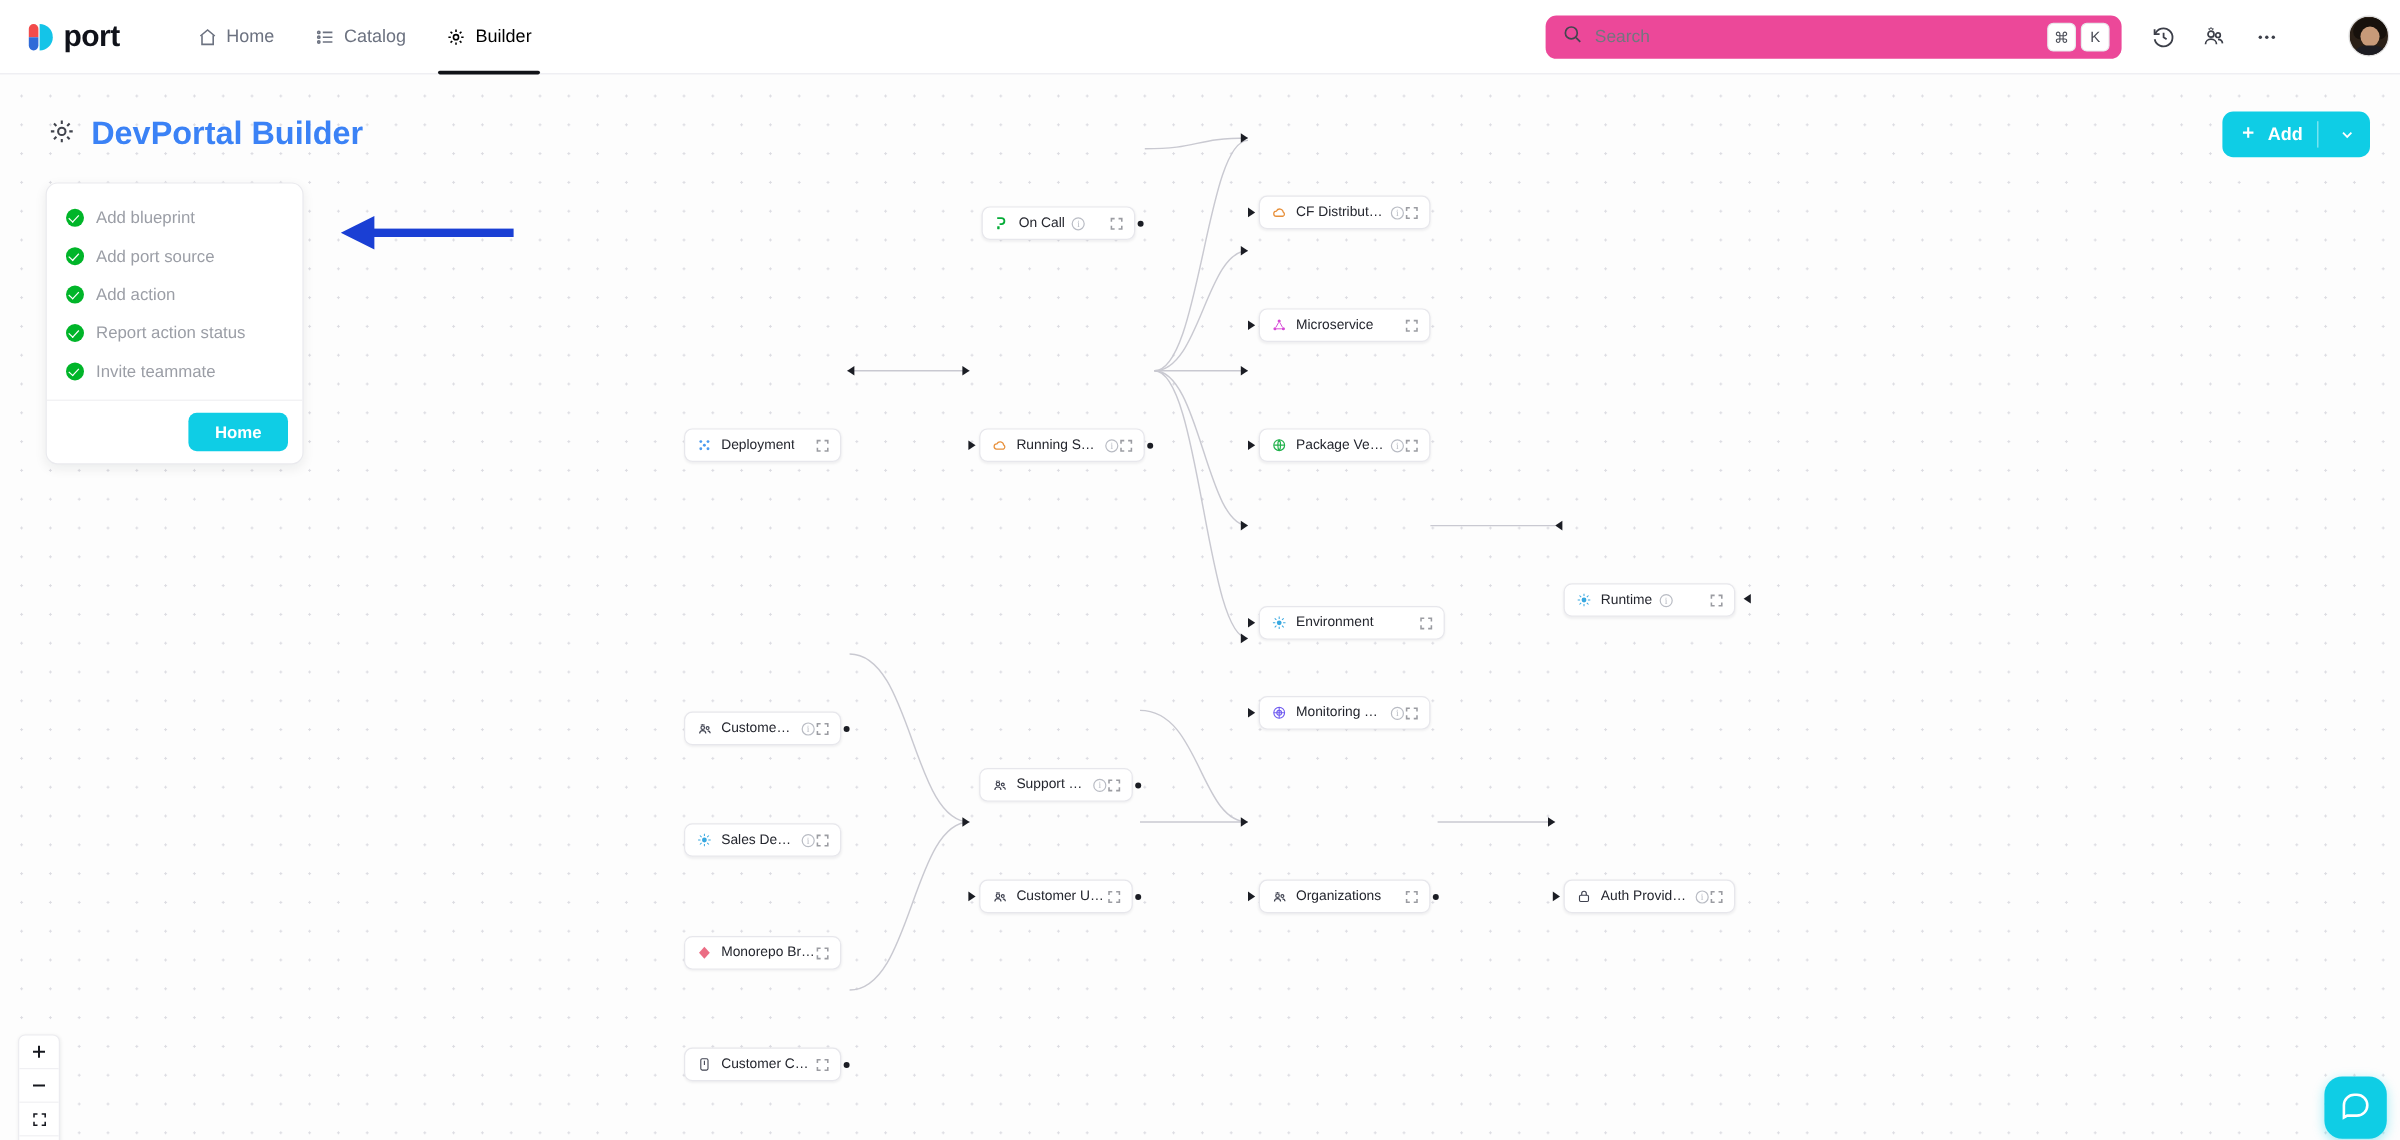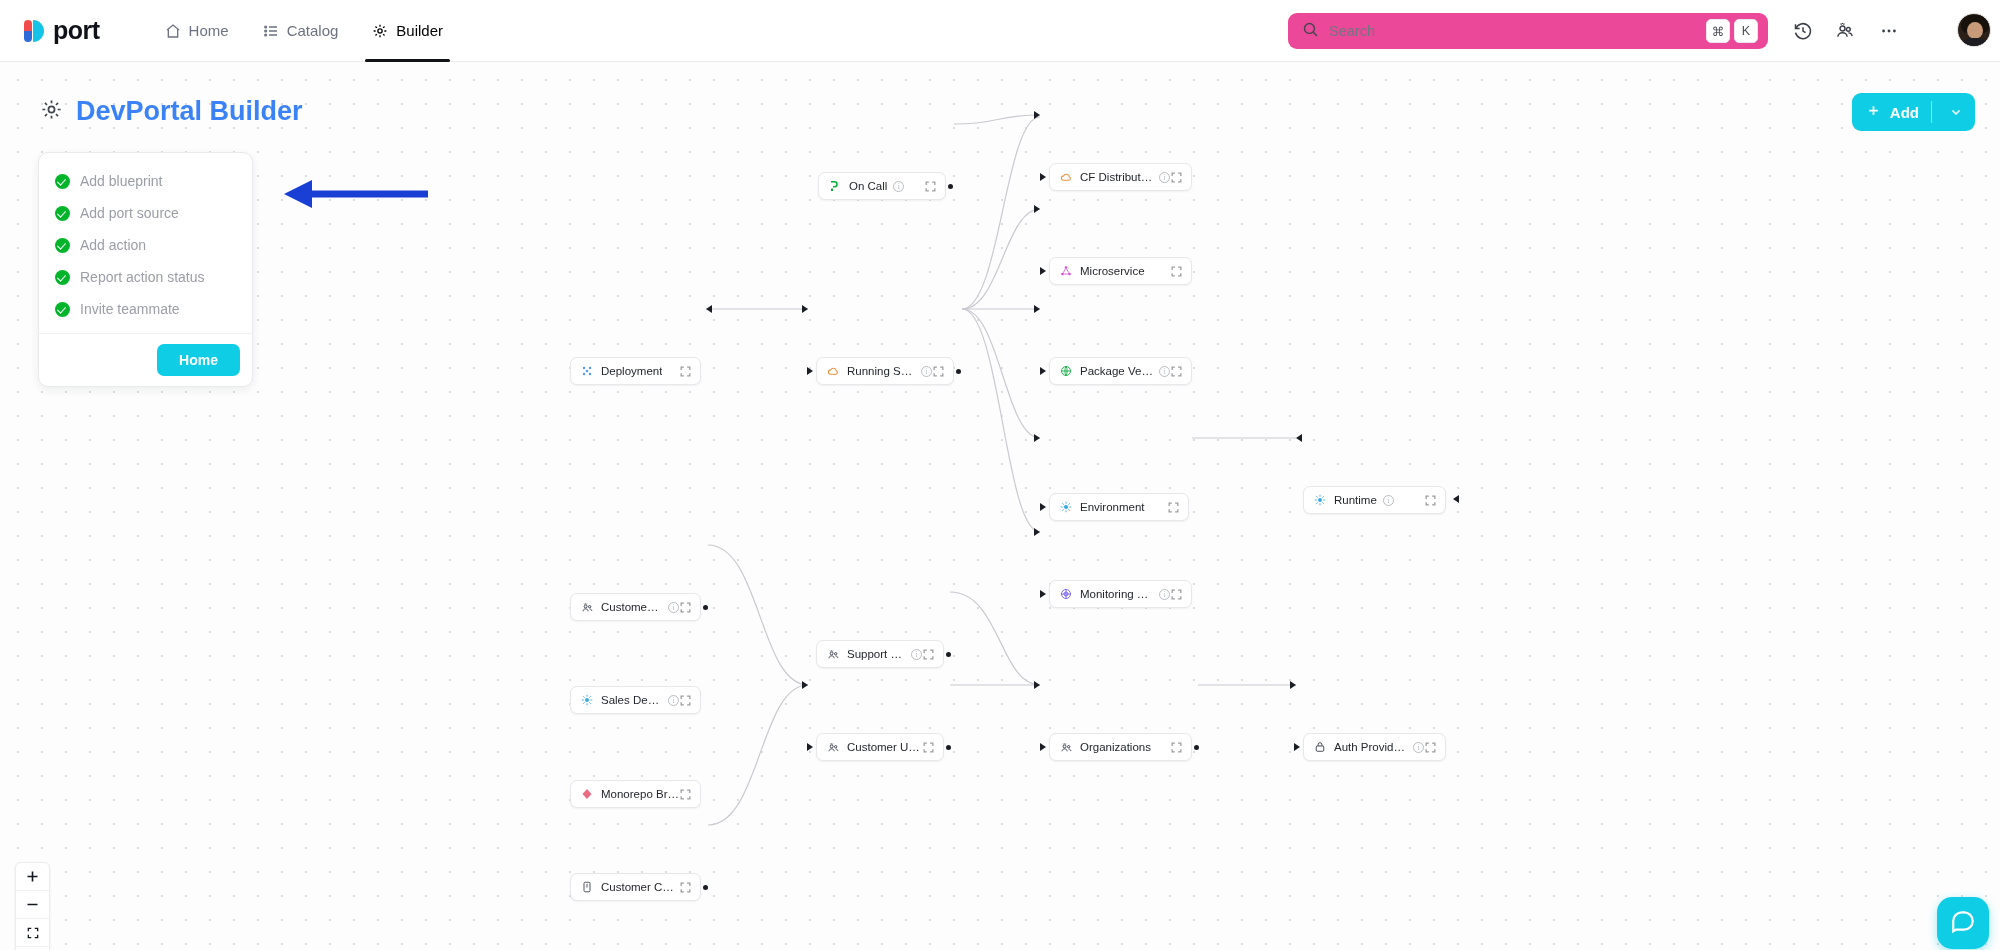--- a/index.html
+++ b/index.html
@@ -393,21 +393,21 @@
       </span>
       <span class="nlabel">Package Version</span>
       <span class="info">i</span>
       <span class="expand">
         <svg width="13" height="13" viewBox="0 0 24 24" fill="none" stroke="#4a4d57" stroke-width="2.4">
             <path d="M4 9V4h5M20 9V4h-5M4 15v5h5M20 15v5h-5"></path>
           </svg>
       </span>
     </div>
 
-    <div class="node" style="left:1049px; top:431px; width:140px">
+    <div class="node" style="left:1049px; top:443px; width:155px">
       <span class="arrow-in"></span>
       <span class="ni">
         <svg width="12" height="12" viewBox="0 0 24 24" fill="#38a8e0">
             <circle cx="12" cy="12" r="4"></circle>
             <g stroke="#38a8e0" stroke-width="1.7">
               <path d="M12 1.5v4M12 18.5v4M1.5 12h4M18.5 12h4M4.5 4.5l2.8 2.8M16.7 16.7l2.8 2.8M19.5 4.5l-2.8 2.8M7.3 16.7l-2.8 2.8"></path>
             </g>
           </svg>
       </span>
       <span class="nlabel">Environment</span>

